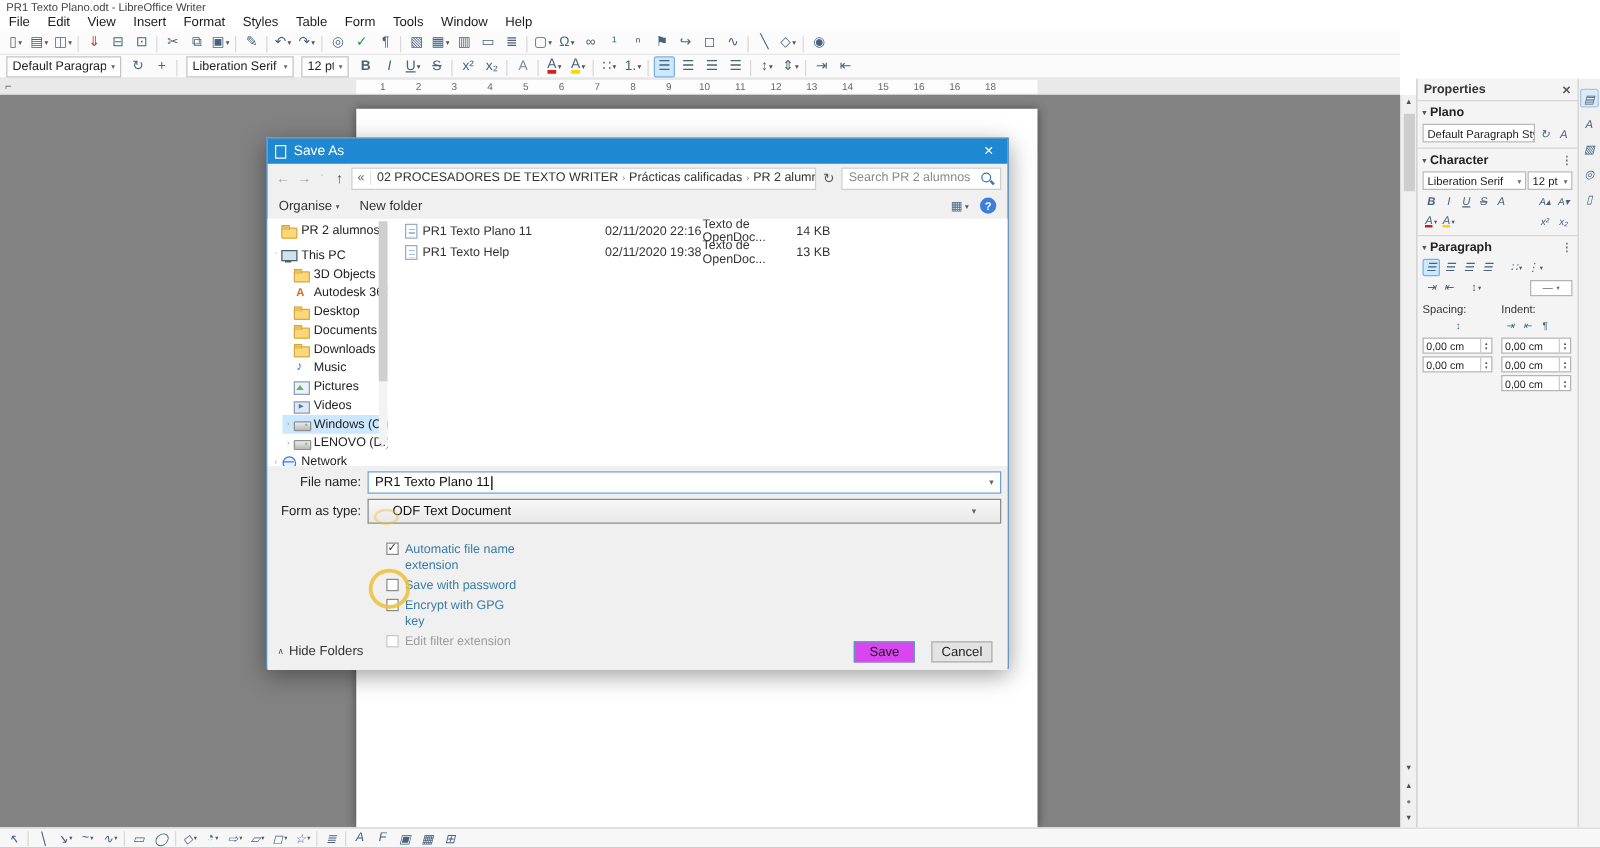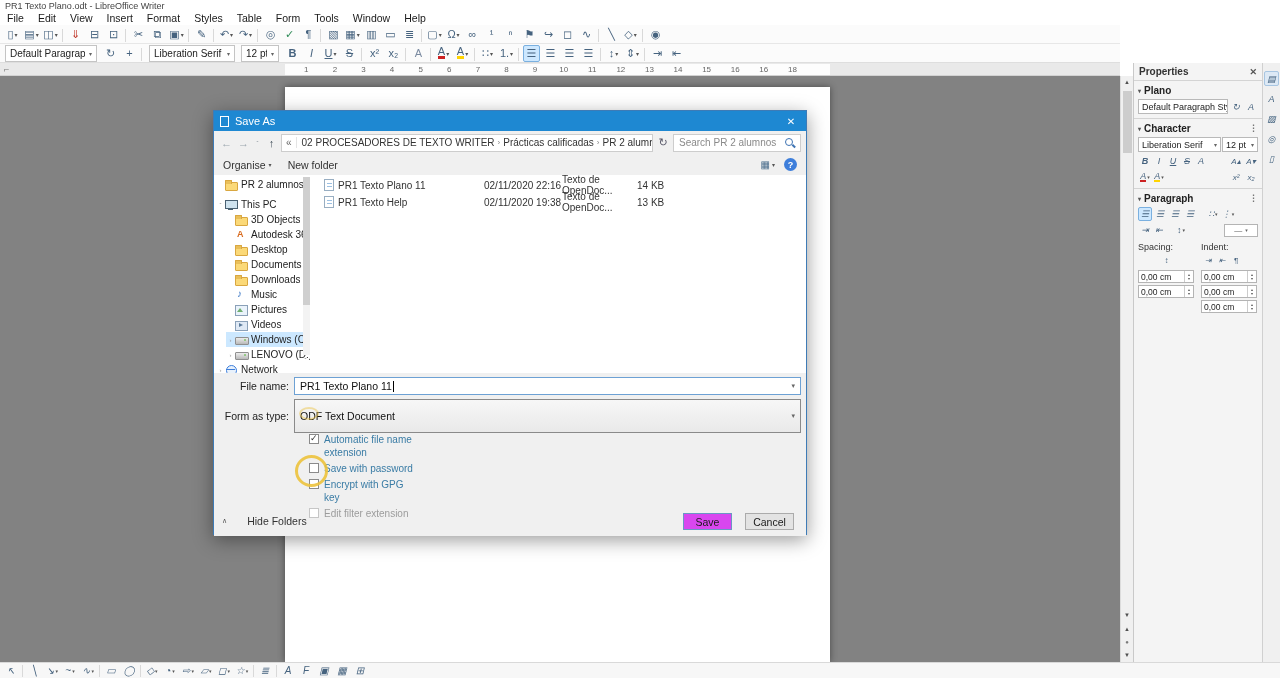--- a/index.html
+++ b/index.html
@@ -155,29 +155,29 @@
 .f-odt{width:10px;height:12px;border:1px solid #98aec2;background:#fff;position:relative;flex:0 0 auto;margin-right:4px}
 .f-odt::after{content:"";position:absolute;left:2px;top:3px;width:5px;height:6px;background:repeating-linear-gradient(#9cc0e2 0 1px,transparent 1px 3px)}
 .fname{width:146px;white-space:nowrap;overflow:hidden}
 .fdate{width:78px}.ftype{width:75px}.fsize{width:60px}
 .dlg-bottom{position:absolute;left:0;top:262px;width:100%;height:163px;background:#f0f0f0}
 .frm-row{position:absolute;left:0;width:100%;display:flex;align-items:center}
 .frm-label{width:80px;text-align:right;padding-right:5px;font-size:10.5px;color:#222;flex:0 0 auto}
 .fld{width:507px;height:18px;background:#fff;border:1px solid #6da1d4;display:flex;align-items:center;padding:0 5px;font-size:10.5px;color:#111}
 .fld .cursor{width:1px;height:11px;background:#000;margin-left:1px}
 .fld .dd,.sel .dd{margin-left:auto;color:#666;font-size:7px}
-.sel{width:507px;height:34px;background:linear-gradient(#f7f7f7,#e9e9e9);border:1px solid #8a8a8a;display:flex;align-items:center;padding:0 5px;font-size:10.5px;color:#111}
+.sel{width:507px;height:20px;background:linear-gradient(#f7f7f7,#e9e9e9);border:1px solid #8a8a8a;display:flex;align-items:center;padding:0 19px;font-size:10.5px;color:#111}
 .opts{position:absolute;left:95px;top:322px;width:210px}
 .opt{display:flex;align-items:flex-start;margin-bottom:3px}
 .cb{width:10px;height:10px;border:1px solid #8a8a8a;background:#fff;margin-right:5px;margin-top:1px;position:relative;flex:0 0 auto}
 .opt.checked .cb::after{content:"✓";position:absolute;left:0;top:-2px;font-size:9px;color:#333}
 .optlab{font-size:10px;color:#3a7ca5;max-width:96px;line-height:1.3}
 .opt.disabled .optlab{color:#9c9c9c}
 .opt.disabled .cb{border-color:#c6c6c6}
-.hidef{position:absolute;left:8px;top:404px;display:flex;align-items:center;gap:20px;font-size:10.5px;color:#333}
+.hidef{position:absolute;left:8px;top:404px;display:flex;align-items:center;gap:4px;font-size:10.5px;color:#333}
 .hf-car{font-size:7px;color:#555}
 .btn{position:absolute;top:402px;width:49px;height:17px;font-size:10.5px;display:flex;align-items:center;justify-content:center;color:#1a1a1a}
 #btn-save{left:469px;background:#d946ef;border:1px solid #6b96c4}
 #btn-cancel{left:531px;background:#e3e3e3;border:1px solid #ababab}
 
 
 #ann1{position:absolute;left:295px;top:455px;width:33px;height:32px;border:3px solid #ecc23c;border-radius:50%;opacity:.9;z-index:20;pointer-events:none}
 #ann2{position:absolute;left:299px;top:407px;width:20px;height:13px;border:2px solid #ecc23c;border-radius:50%;opacity:.45;z-index:20;pointer-events:none}
 </style>
 </head>

